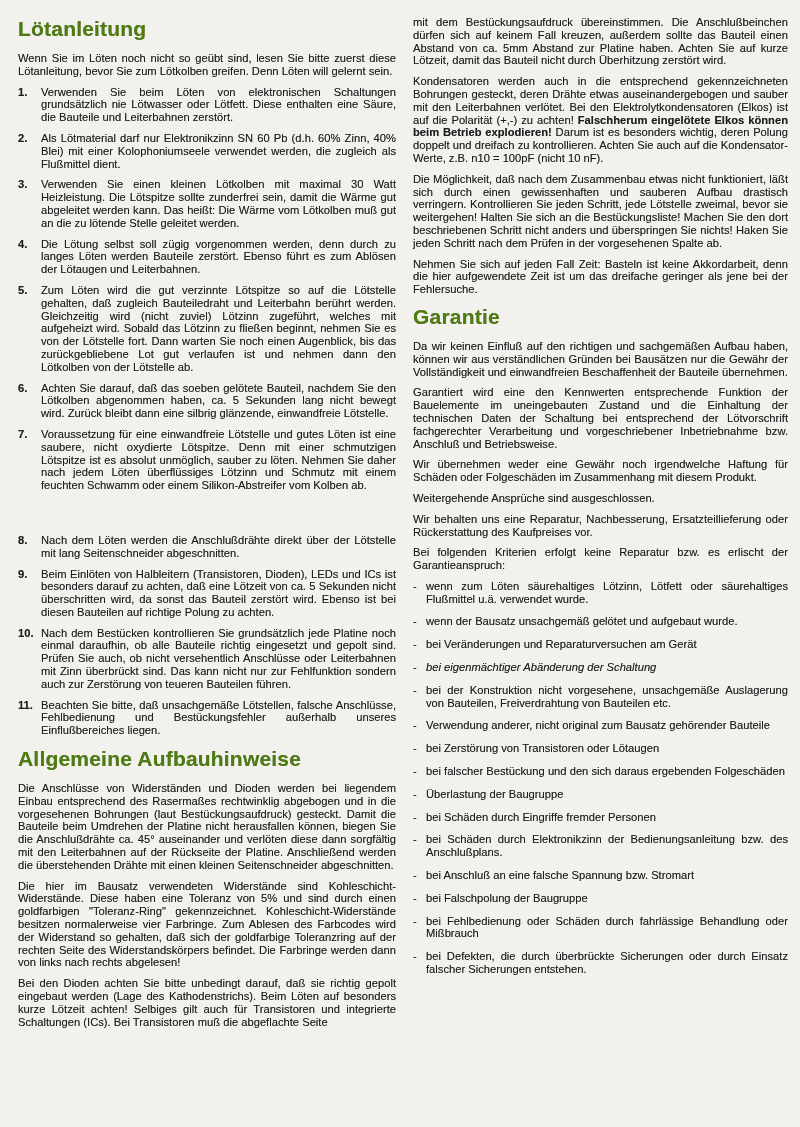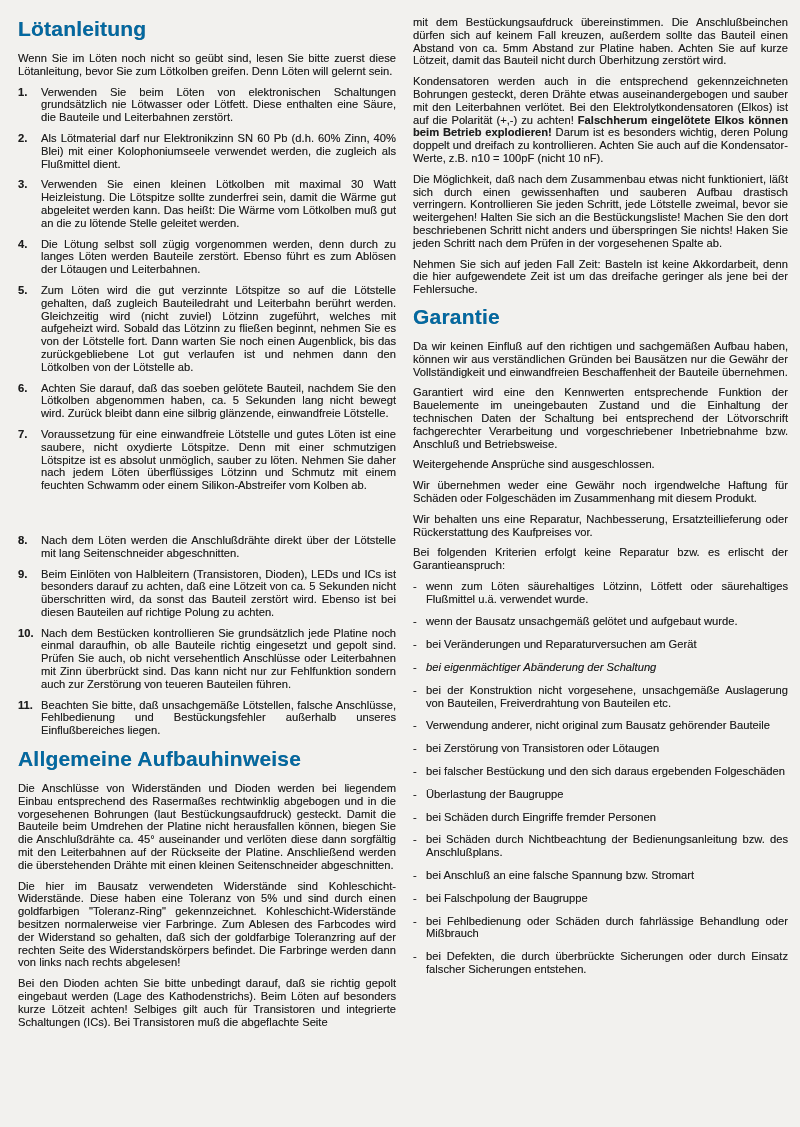--- a/index.html
+++ b/index.html
@@ -22,21 +22,21 @@
   }
   .col { flex: none; }
   .col-left  { width: 378px; }
   .col-right { width: 375px; }
 
   .doc-h {
     font-size: 21px;
     line-height: 25px;
     font-weight: bold;
     letter-spacing: 0.2px;
-    color: #0369a1;
+    color: #4d7c0f;
     margin: 0 0 11px 0;
   }
   .h-mt  { margin-top: 9px; }
   .h-mt2 { }
 
   p { margin: 0 0 8px 0; text-align: justify; }
 
   .numitem { display: flex; margin: 0 0 8px 0; }
   .numitem .num { flex: none; width: 23px; font-weight: bold; }
   .numitem .txt { flex: 1; text-align: justify; }
@@ -115,22 +115,22 @@
   </div>
 
   <div class="col col-right">
     <p>mit dem Bestückungsaufdruck übereinstimmen. Die Anschlußbeinchen dürfen sich auf keinem Fall kreuzen, außerdem sollte das Bauteil einen Abstand von ca. 5mm Abstand zur Platine haben. Achten Sie auf kurze Lötzeit, damit das Bauteil nicht durch Überhitzung zerstört wird.</p>
     <p><span>Kondensatoren werden auch in die entsprechend gekennzeichneten Bohrungen gesteckt, deren Drähte etwas auseinandergebogen und sauber mit den Leiterbahnen verlötet. Bei den Elektrolytkondensatoren (Elkos) ist auf die Polarität (+,-) zu achten! </span><b>Falschherum eingelötete Elkos können beim Betrieb explodieren!</b><span> Darum ist es besonders wichtig, deren Polung doppelt und dreifach zu kontrollieren. Achten Sie auch auf die Kondensator-Werte, z.B. n10 = 100pF (nicht 10 nF).</span></p>
     <p>Die Möglichkeit, daß nach dem Zusammenbau etwas nicht funktioniert, läßt sich durch einen gewissenhaften und sauberen Aufbau drastisch verringern. Kontrollieren Sie jeden Schritt, jede Lötstelle zweimal, bevor sie weitergehen! Halten Sie sich an die Bestückungsliste! Machen Sie den dort beschriebenen Schritt nicht anders und überspringen Sie nichts! Haken Sie jeden Schritt nach dem Prüfen in der vorgesehenen Spalte ab.</p>
     <p>Nehmen Sie sich auf jeden Fall Zeit: Basteln ist keine Akkordarbeit, denn die hier aufgewendete Zeit ist um das dreifache geringer als jene bei der Fehlersuche.</p>
     <h1 class="doc-h h-mt2">Garantie</h1>
     <p>Da wir keinen Einfluß auf den richtigen und sachgemäßen Aufbau haben, können wir aus verständlichen Gründen bei Bausätzen nur die Gewähr der Vollständigkeit und einwandfreien Beschaffenheit der Bauteile übernehmen.</p>
     <p>Garantiert wird eine den Kennwerten entsprechende Funktion der Bauelemente im uneingebauten Zustand und die Einhaltung der technischen Daten der Schaltung bei entsprechend der Lötvorschrift fachgerechter Verarbeitung und vorgeschriebener Inbetriebnahme bzw. Anschluß und Betriebsweise.</p>
+    <p>Wir übernehmen weder eine Gewähr noch irgendwelche Haftung für Schäden oder Folgeschäden im Zusammenhang mit diesem Produkt.</p>
     <p>Weitergehende Ansprüche sind ausgeschlossen.</p>
-    <p>Wir übernehmen weder eine Gewähr noch irgendwelche Haftung für Schäden oder Folgeschäden im Zusammenhang mit diesem Produkt.</p>
     <p class="gap-lg">Wir behalten uns eine Reparatur, Nachbesserung, Ersatzteillieferung oder Rückerstattung des Kaufpreises vor.</p>
     <p>Bei folgenden Kriterien erfolgt keine Reparatur bzw. es erlischt der Garantieanspruch:</p>
     <div class="dashlist">
         <div class="dashitem">
           <span class="dash">-</span>
           <span class="txt">wenn zum Löten säurehaltiges Lötzinn, Lötfett oder säurehaltiges Flußmittel u.ä. verwendet wurde.</span>
         </div>
         <div class="dashitem">
           <span class="dash">-</span>
           <span class="txt">wenn der Bausatz unsachgemäß gelötet und aufgebaut wurde.</span>
@@ -162,21 +162,21 @@
         <div class="dashitem">
           <span class="dash">-</span>
           <span class="txt">Überlastung der Baugruppe</span>
         </div>
         <div class="dashitem">
           <span class="dash">-</span>
           <span class="txt">bei Schäden durch Eingriffe fremder Personen</span>
         </div>
         <div class="dashitem">
           <span class="dash">-</span>
-          <span class="txt">bei Schäden durch Nichtbeachtung der Bedienungsanleitung bzw. des Anschlußplans.</span>
+          <span class="txt">bei Schäden durch Elektronikzinn der Bedienungsanleitung bzw. des Anschlußplans.</span>
         </div>
         <div class="dashitem">
           <span class="dash">-</span>
           <span class="txt">bei Anschluß an eine falsche Spannung bzw. Stromart</span>
         </div>
         <div class="dashitem">
           <span class="dash">-</span>
           <span class="txt">bei Falschpolung der Baugruppe</span>
         </div>
         <div class="dashitem">

